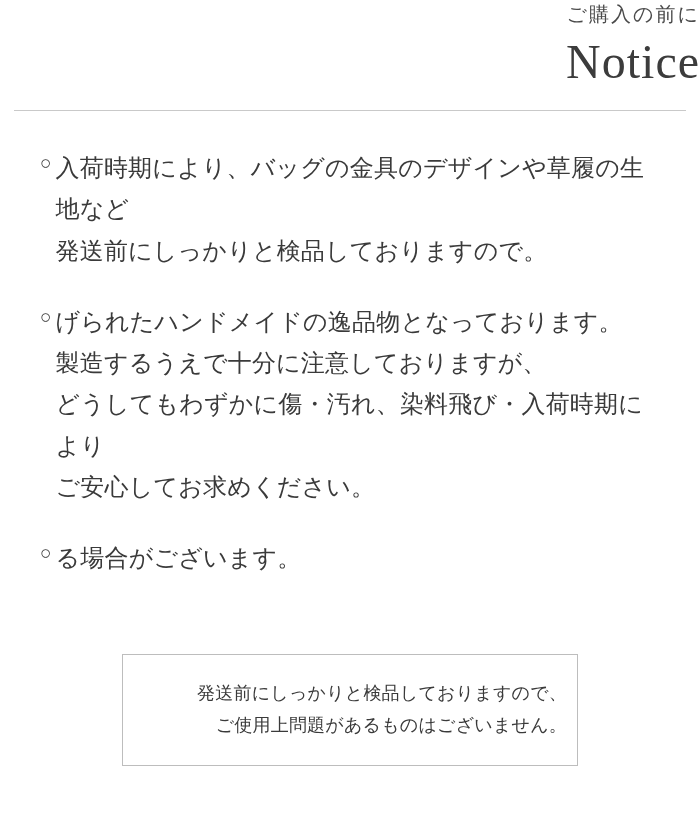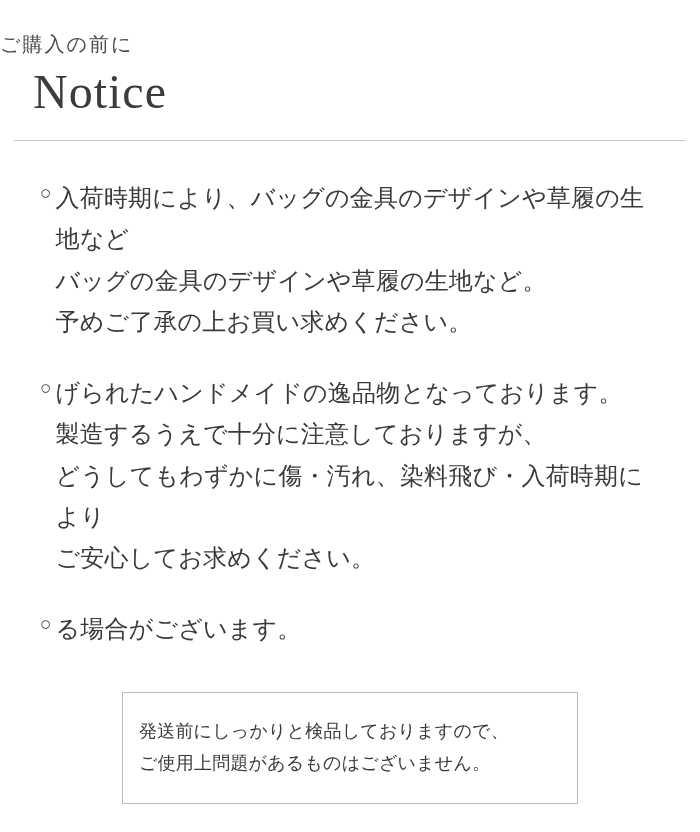--- a/index.html
+++ b/index.html
@@ -17,22 +17,21 @@
   .page {
     width: 700px;
     height: 832px;
     box-sizing: border-box;
     position: relative;
     overflow: hidden;
   }
 
   
   .header {
-    padding-top: 30px;
-    text-align: left;
+    text-align: right;
   }
   .header .jp-title {
     font-family: "Liberation Serif", serif;
     font-size: 20px;
     letter-spacing: 2px;
     color: #4a4a4a;
     line-height: 1.4;
   }
   .header .en-title {
     font-family: "Liberation Serif", serif;
@@ -77,26 +76,26 @@
     letter-spacing: 0.2px;
   }
   .note-line {
     white-space: pre-wrap;
   }
 
   
   .message-box {
     position: absolute;
     left: 122px;
-    top: 692px;
+    top: 654px;
     width: 456px;
     box-sizing: border-box;
     border: 1px solid #bdbdbd;
     padding: 22px 10px 24px 16px;
-    text-align: left;
+    text-align: right;
   }
   .message-line {
     font-size: 18px;
     line-height: 1.78;
     color: #3a3a3a;
     letter-spacing: 0.2px;
   }
 </style>
 </head>
 <body>
@@ -109,22 +108,21 @@
   </div>
 
   <div class="divider"></div>
 
   <div class="notes">
 
     <div class="note">
       <div class="note-marker">○</div>
       <div class="note-body">
         <div class="note-line">入荷時期により、バッグの金具のデザインや草履の生地など</div>
-        <div class="note-line">バッグの金具のデザインや草履の生地など。</div>
-        <div class="note-line">予めご了承の上お買い求めください。</div>
+        <div class="note-line">発送前にしっかりと検品しておりますので。</div>
       </div>
     </div>
 
     <div class="note">
       <div class="note-marker">○</div>
       <div class="note-body">
         <div class="note-line">げられたハンドメイドの逸品物となっております。</div>
         <div class="note-line">製造するうえで十分に注意しておりますが、</div>
         <div class="note-line">どうしてもわずかに傷・汚れ、染料飛び・入荷時期により</div>
         <div class="note-line">ご安心してお求めください。</div>

